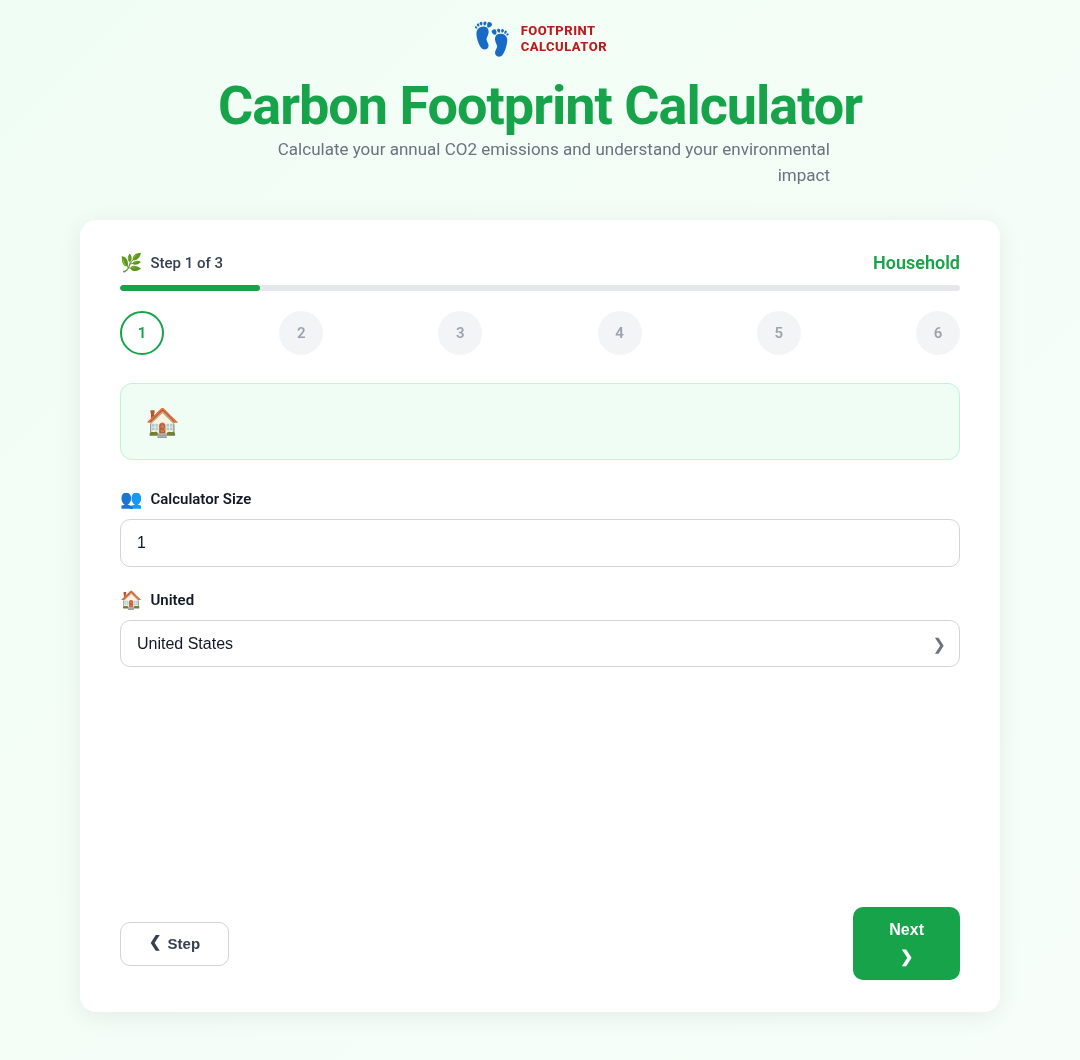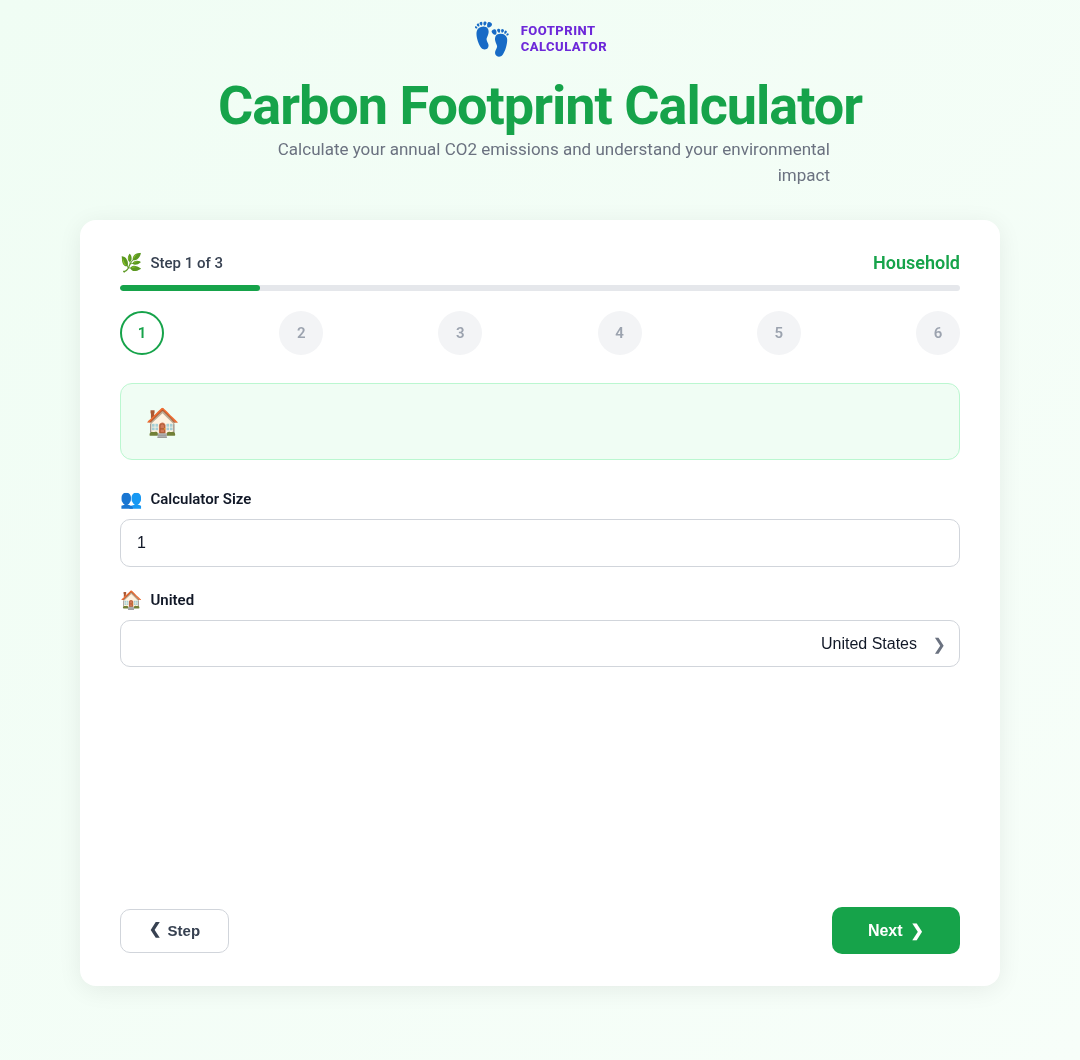--- a/index.html
+++ b/index.html
@@ -29,21 +29,21 @@
       margin-bottom: 16px;
     }
 
     .logo-foot {
       font-size: 32px;
     }
 
     .logo-text {
       font-size: 13px;
       font-weight: 800;
-      color: #6d28d9;
+      color: #b91c1c;
       text-transform: uppercase;
       letter-spacing: 0.5px;
       line-height: 1.2;
     }
 
     .main-title {
       font-size: 54px;
       font-weight: 700;
       color: #16a34a;
       text-align: center;
@@ -207,21 +207,20 @@
       width: 100%;
       padding: 14px 42px 14px 16px;
       border: 1.5px solid #d1d5db;
       border-radius: 10px;
       font-size: 16px;
       color: #111827;
       background: #fff;
       appearance: none;
       outline: none;
       cursor: pointer;
-      text-align: right;
     }
 
     .select-chevron {
       position: absolute;
       right: 14px;
       top: 50%;
       transform: translateY(-50%);
       color: #6b7280;
       pointer-events: none;
       font-size: 16px;
@@ -254,20 +253,21 @@
       align-items: center;
       gap: 8px;
       padding: 14px 36px;
       border-radius: 10px;
       background: #16a34a;
       border: none;
       font-size: 16px;
       font-weight: 700;
       color: #fff;
       cursor: pointer;
+      flex-direction: column;
     }
   </style>
 </head>
 <body>
 
 <header class="header">
   <div class="logo-area">
     <span class="logo-foot">👣</span>
     <div class="logo-text">
       <div>FOOTPRINT</div>

